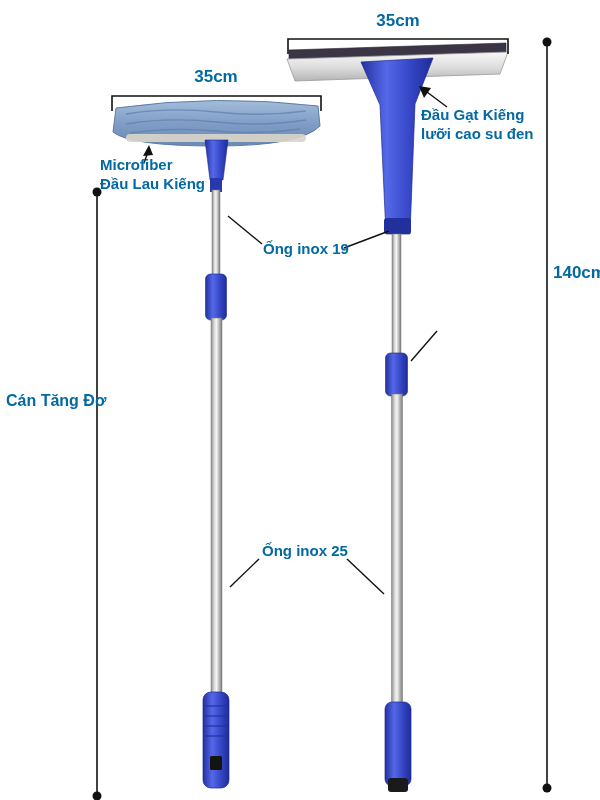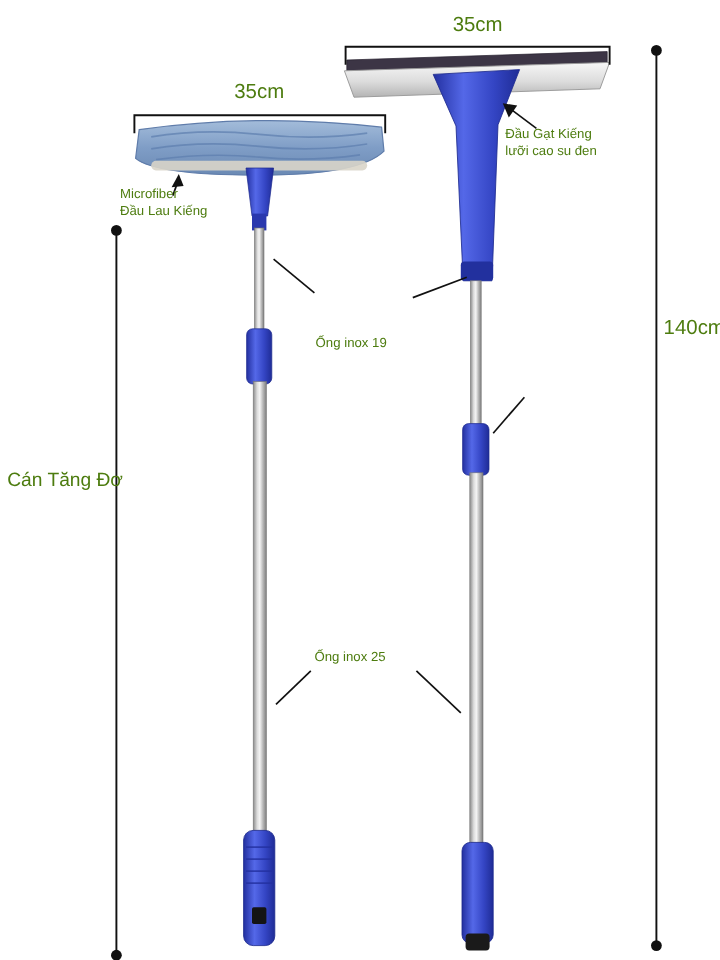--- a/index.html
+++ b/index.html
@@ -15,27 +15,27 @@
     background: #ffffff;
     overflow: hidden;
   }
   .canvas svg {
     position: absolute;
     left: 0;
     top: 0;
   }
   .lbl {
     position: absolute;
-    color: #4d7c0f;
-    font-weight: 400;
+    color: #0369a1;
+    font-weight: 700;
     white-space: nowrap;
     line-height: 1.25;
   }
   .lbl.dim { font-size: 17px; }
-  .lbl.part { font-size: 11px; }
+  .lbl.part { font-size: 15px; }
   .lbl.center { text-align: center; }
   .lbl span { display: block; }
 </style>
 </head>
 <body>
 
 <div class="canvas">
 
   <svg width="600" height="800" viewBox="0 0 600 800">
     <defs>
@@ -147,20 +147,20 @@
   <div class="lbl part" style="left:100px; top:156px;">
     <span>Microfiber</span>
     <span>Đầu Lau Kiếng</span>
   </div>
 
   <div class="lbl part" style="left:421px; top:106px;">
     <span>Đầu Gạt Kiếng</span>
     <span>lưỡi cao su đen</span>
   </div>
 
-  <div class="lbl part" style="left:263px; top:240px;margin-top:40px;">Ống inox 19</div>
+  <div class="lbl part" style="left:263px; top:240px;">Ống inox 19</div>
 
   <div class="lbl part center" style="left:415px; top:292px; width:110px;">
   </div>
 
   <div class="lbl part" style="left:262px; top:542px;">Ống inox 25</div>
 
 </div>
 
 </body></html>

